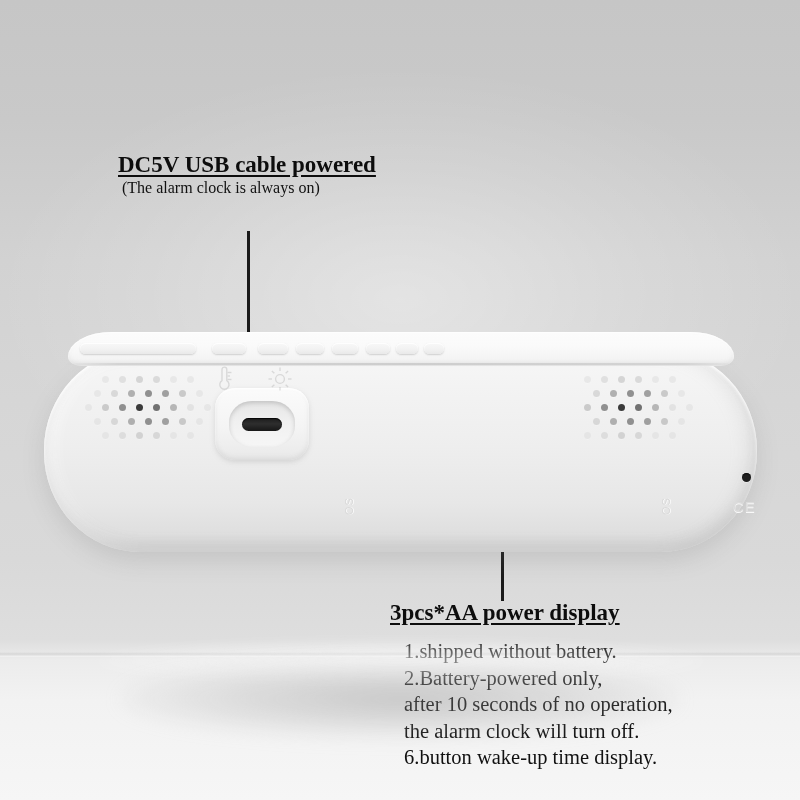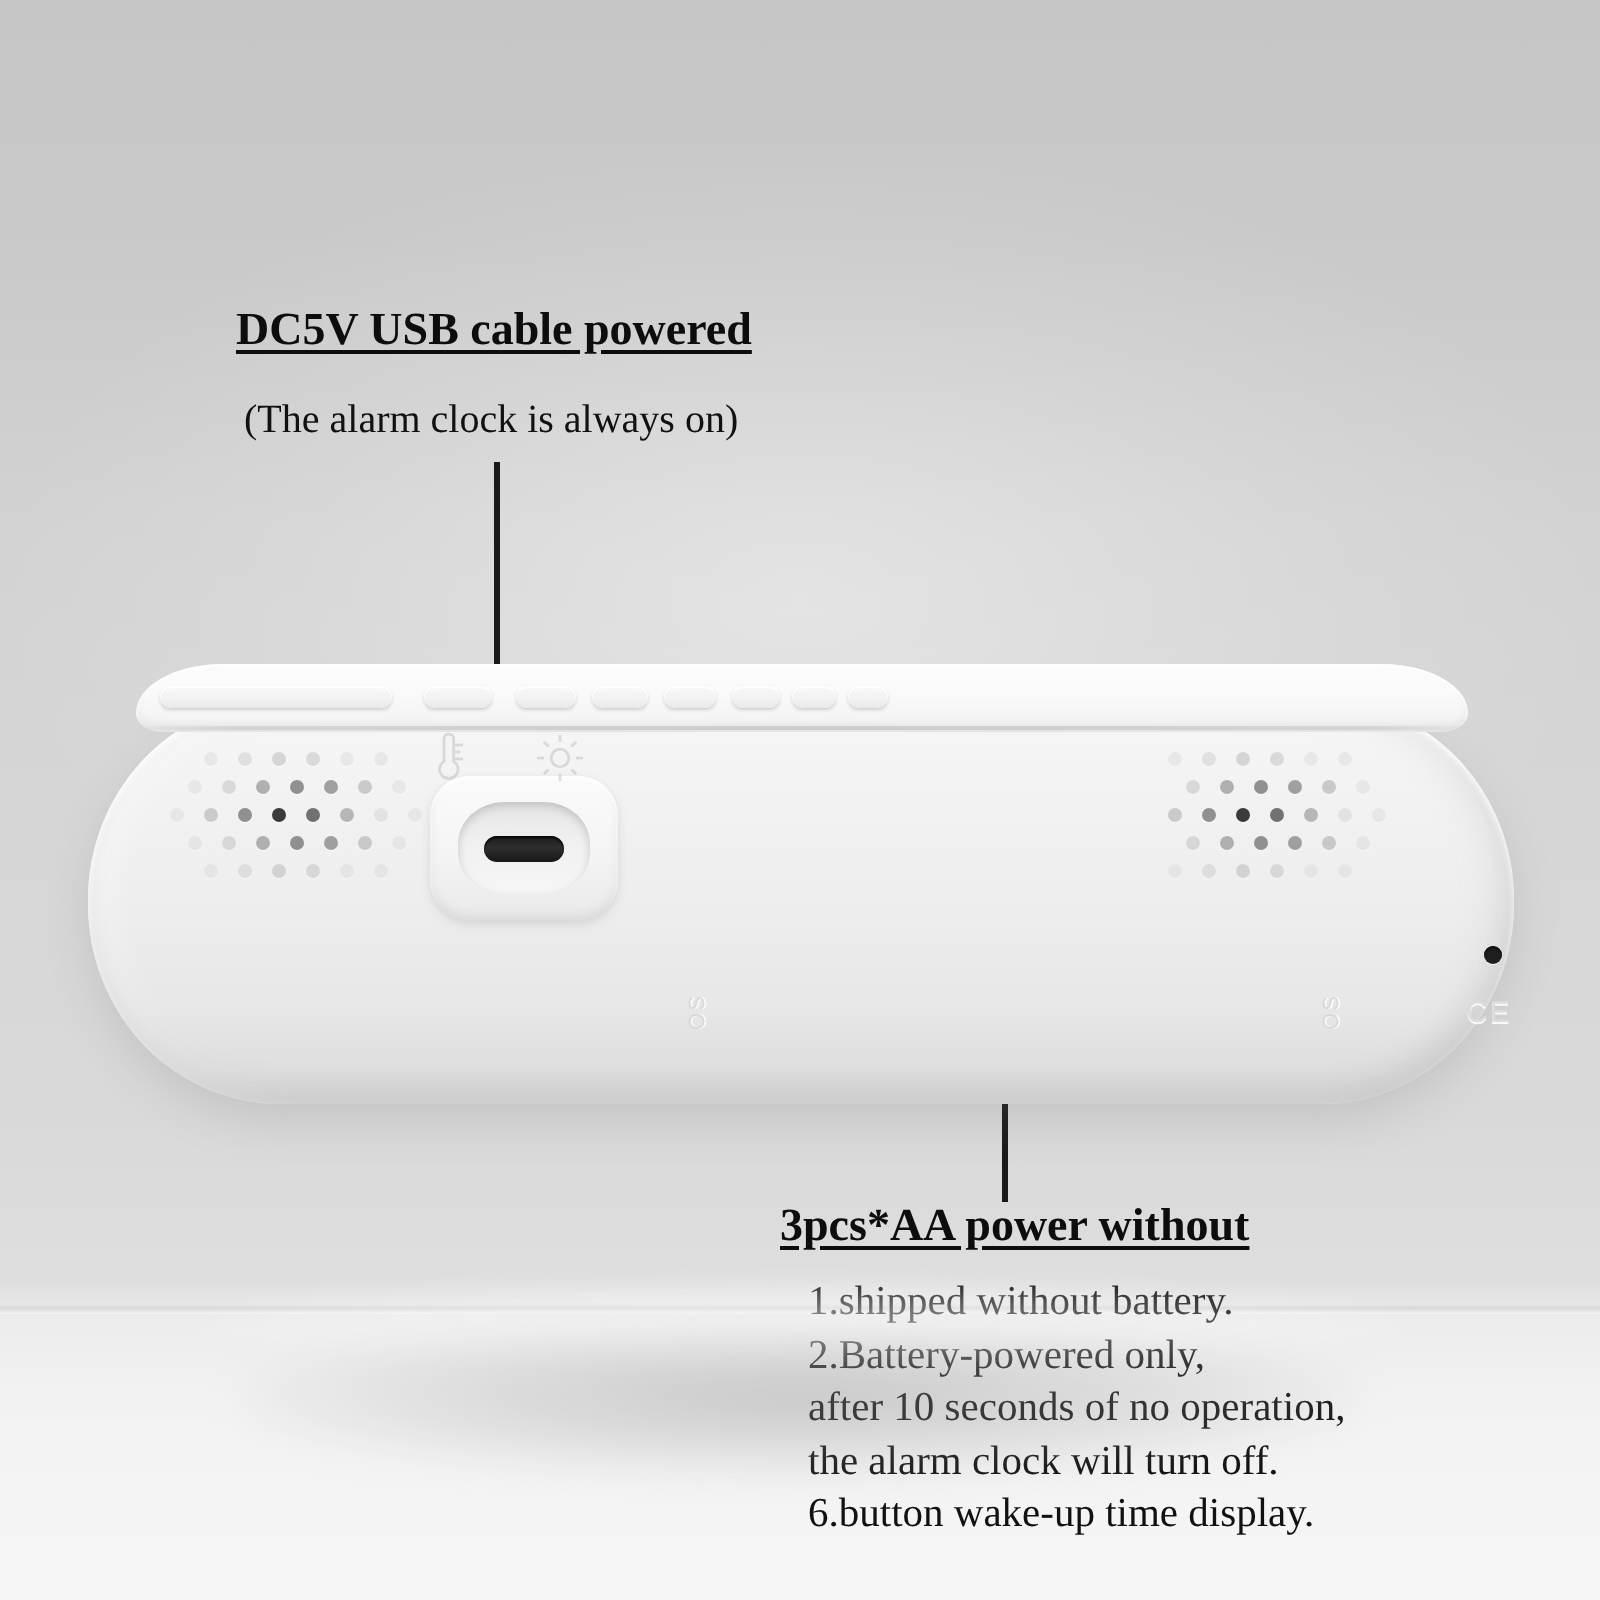--- a/index.html
+++ b/index.html
@@ -79,23 +79,23 @@
   }
   #usb-heading {
     font-size: 23px;
     font-weight: bold;
     color: #0d0d0d;
     text-decoration: underline;
     text-underline-offset: 3px;
     white-space: nowrap;
   }
   #usb-sub {
-    font-size: 20px;
+    font-size: 16px;
     color: #111111;
-    margin-top: 21px;
+    margin-top: 1px;
     margin-left: 4px;
     white-space: nowrap;
   }
 
   #battery-annotation {
     position: absolute;
     left: 390px;
     top: 600px;
     width: 400px;
   }
@@ -390,21 +390,21 @@
   <div id="surface-horizon"></div>
 
 
   <div id="usb-annotation">
     <div id="usb-heading">DC5V USB cable powered</div>
     <div id="usb-sub">(The alarm clock is always on)</div>
   </div>
   <div class="leader-line" id="leader-usb"></div>
 
   <div id="battery-annotation">
-    <div id="battery-heading">3pcs*AA power without </div>
+    <div id="battery-heading">3pcs*AA power display </div>
     <div id="battery-notes">
       <div class="battery-note-line">1.shipped without battery.</div>
       <div class="battery-note-line">2.Battery-powered only,</div>
       <div class="battery-note-line">after 10 seconds of no operation,</div>
       <div class="battery-note-line">the alarm clock will turn off.</div>
       <div class="battery-note-line">6.button wake-up time display.</div>
     </div>
   </div>
   <div class="leader-line" id="leader-batt"></div>
 

